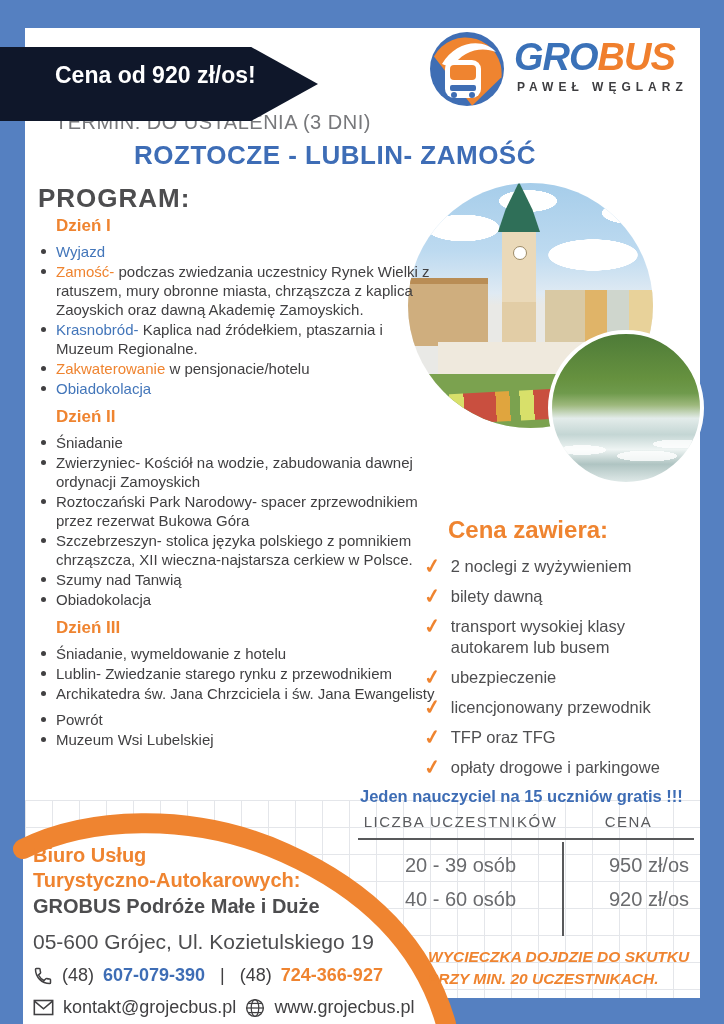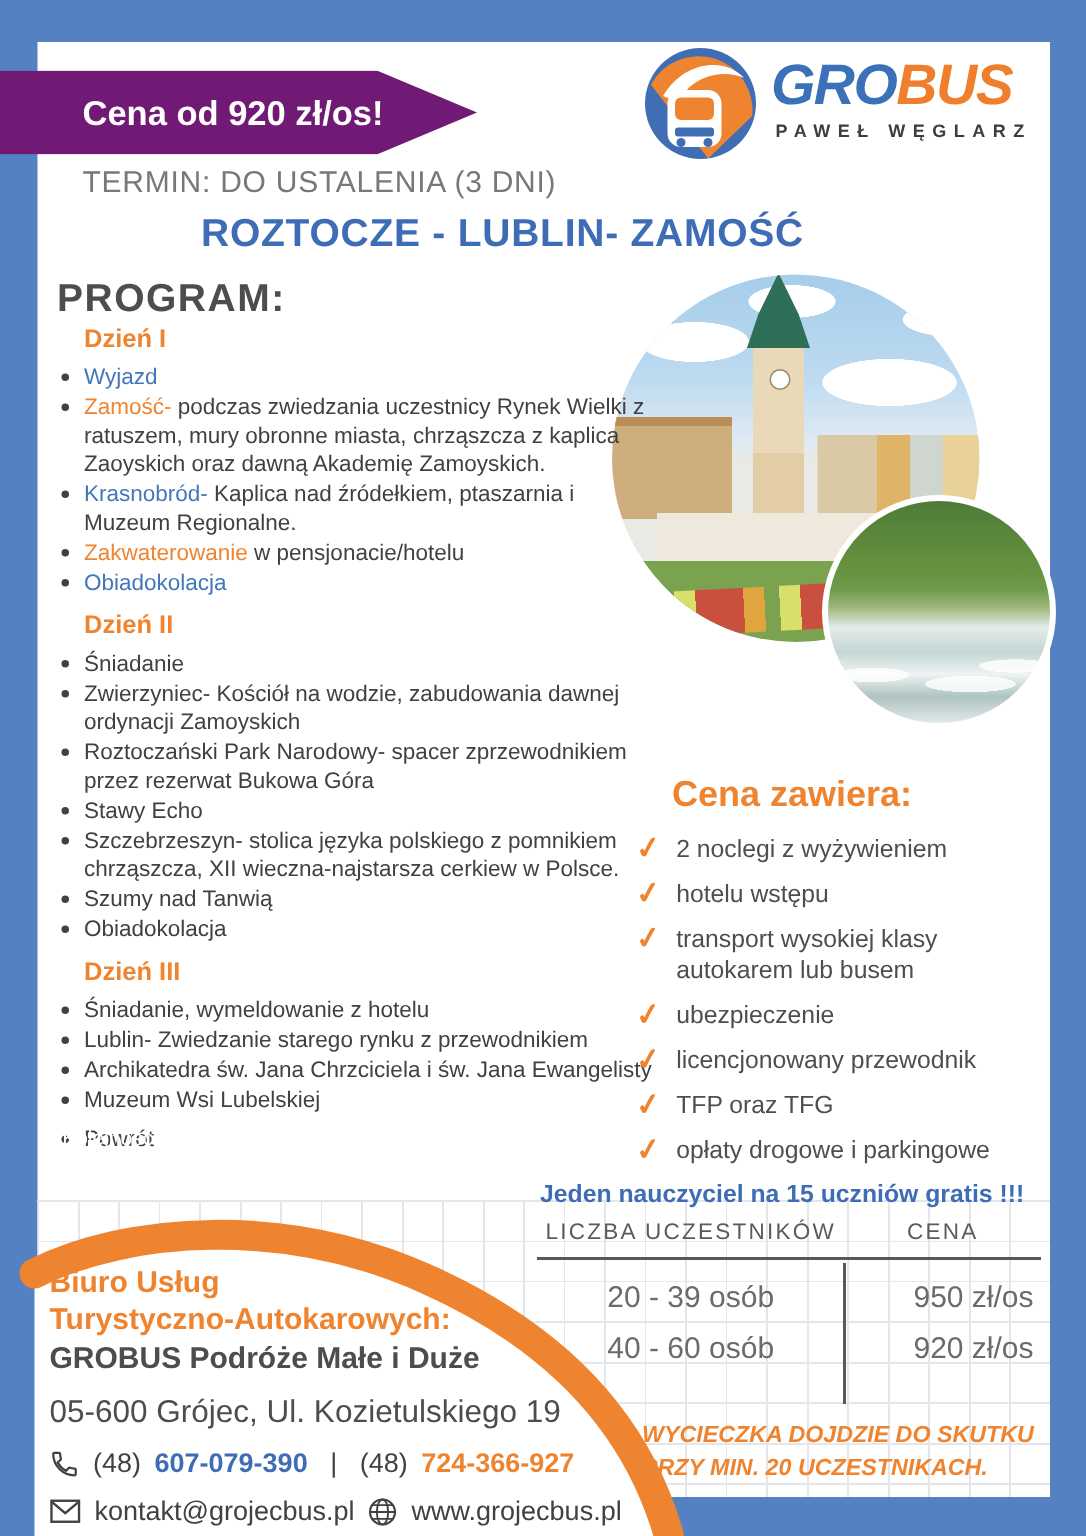--- a/index.html
+++ b/index.html
@@ -5,21 +5,21 @@
   html,body{margin:0;padding:0;background:#9aa7bd;}
   .canvas{position:relative;width:724px;height:1024px;background:#5580c1;overflow:hidden;
           font-family:"Liberation Sans",sans-serif;}
   .sheet{position:absolute;left:25px;top:28px;width:675px;height:970px;background:#ffffff;z-index:0;}
   .grid{position:absolute;left:25px;top:800px;width:675px;height:198px;z-index:1;
         background-image:repeating-linear-gradient(to right,#e4e6ea 0 1px,transparent 1px 27px),
                          repeating-linear-gradient(to bottom,#e4e6ea 0 1px,transparent 1px 27px);}
   .arc-svg{position:absolute;left:0;top:0;z-index:2;}
 
   
-  .ribbon{position:absolute;left:0;top:47px;width:318px;height:56px;background:#701a75;z-index:5;
+  .ribbon{position:absolute;left:0;top:47px;width:318px;height:74px;background:#0f172a;z-index:5;
           clip-path:polygon(0 0,79% 0,100% 50%,79% 100%,0 100%);}
   .ribbon span{display:block;padding-left:55px;line-height:56px;color:#fff;font-weight:800;font-size:23px;}
 
   
   .logo{position:absolute;left:430px;top:32px;z-index:5;display:flex;gap:10px;align-items:flex-start;}
   .logo-text{padding-top:6px;}
   .logo-word{font-size:38px;font-weight:900;font-style:italic;letter-spacing:-1px;line-height:38px;}
   .logo-word .gro{color:#3a71b8;} .logo-word .bus{color:#f07f2d;}
   .logo-sub{font-size:12px;font-weight:700;letter-spacing:5px;color:#3d3d40;margin-top:4px;padding-left:3px;}
 
@@ -154,32 +154,31 @@
         <li class="b-dark"><span class="lead t-orange">Zamość-</span><span class="t-dark"> podczas zwiedzania uczestnicy Rynek Wielki z ratuszem, mury obronne miasta, chrząszcza z kaplica Zaoyskich oraz dawną Akademię Zamoyskich.</span></li>
         <li class="b-dark"><span class="lead t-blue">Krasnobród-</span><span class="t-dark"> Kaplica nad źródełkiem, ptaszarnia i Muzeum Regionalne.</span></li>
         <li class="b-orange"><span class="lead t-orange">Zakwaterowanie</span><span class="t-dark"> w pensjonacie/hotelu</span></li>
         <li class="b-blue"><span class="t-blue">Obiadokolacja</span></li>
       </ul>
       <div class="day-heading">Dzień II</div>
       <ul class="program-list">
         <li class="b-dark"><span class="t-dark">Śniadanie</span></li>
         <li class="b-dark"><span class="t-dark">Zwierzyniec- Kościół na wodzie, zabudowania dawnej ordynacji Zamoyskich</span></li>
         <li class="b-dark"><span class="t-dark">Roztoczański Park Narodowy- spacer zprzewodnikiem przez rezerwat Bukowa Góra</span></li>
-        <li class="b-dark"><span class="t-dark">Stawy Echo</span></li>
         <li class="b-dark"><span class="t-dark">Szczebrzeszyn- stolica języka polskiego z pomnikiem chrząszcza, XII wieczna-najstarsza cerkiew w Polsce.</span></li>
         <li class="b-dark"><span class="t-dark">Szumy nad Tanwią</span></li>
         <li class="b-dark"><span class="t-dark">Obiadokolacja</span></li>
       </ul>
       <div class="day-heading">Dzień III</div>
       <ul class="program-list">
         <li class="b-dark"><span class="t-dark">Śniadanie, wymeldowanie z hotelu</span></li>
         <li class="b-dark"><span class="t-dark">Lublin- Zwiedzanie starego rynku z przewodnikiem</span></li>
         <li class="b-dark"><span class="t-dark">Archikatedra św. Jana Chrzciciela i św. Jana Ewangelisty</span></li>
+        <li class="b-dark gap-top"><span class="t-dark">Powrót</span></li>
         <li class="b-dark"><span class="t-dark">Muzeum Wsi Lubelskiej</span></li>
-        <li class="b-dark gap-top"><span class="t-dark">Powrót</span></li>
       </ul>
     </div>
   <div class="footnote">*Kolejność i rodzaj atrakcji mogą ulec zmianie.</div>
 
   <div class="photo photo-big">
     <div class="ph clouds"></div>
     <div class="ph bld-left"></div>
     <div class="ph bld-right"></div>
     <div class="ph base"></div>
     <div class="ph tower"></div>
@@ -193,21 +192,21 @@
   </div>
 
   <div class="includes-h">Cena zawiera:</div>
   <div class="includes" id="includes-list">
       <div class="inc-item">
         <span class="check">✓</span>
         <span class="inc-text">2 noclegi z wyżywieniem</span>
       </div>
       <div class="inc-item">
         <span class="check">✓</span>
-        <span class="inc-text">hotelu wstępu</span>
+        <span class="inc-text">bilety dawną</span>
       </div>
       <div class="inc-item">
         <span class="check">✓</span>
         <span class="inc-text">transport wysokiej klasy autokarem lub busem</span>
       </div>
       <div class="inc-item">
         <span class="check">✓</span>
         <span class="inc-text">ubezpieczenie</span>
       </div>
       <div class="inc-item">

